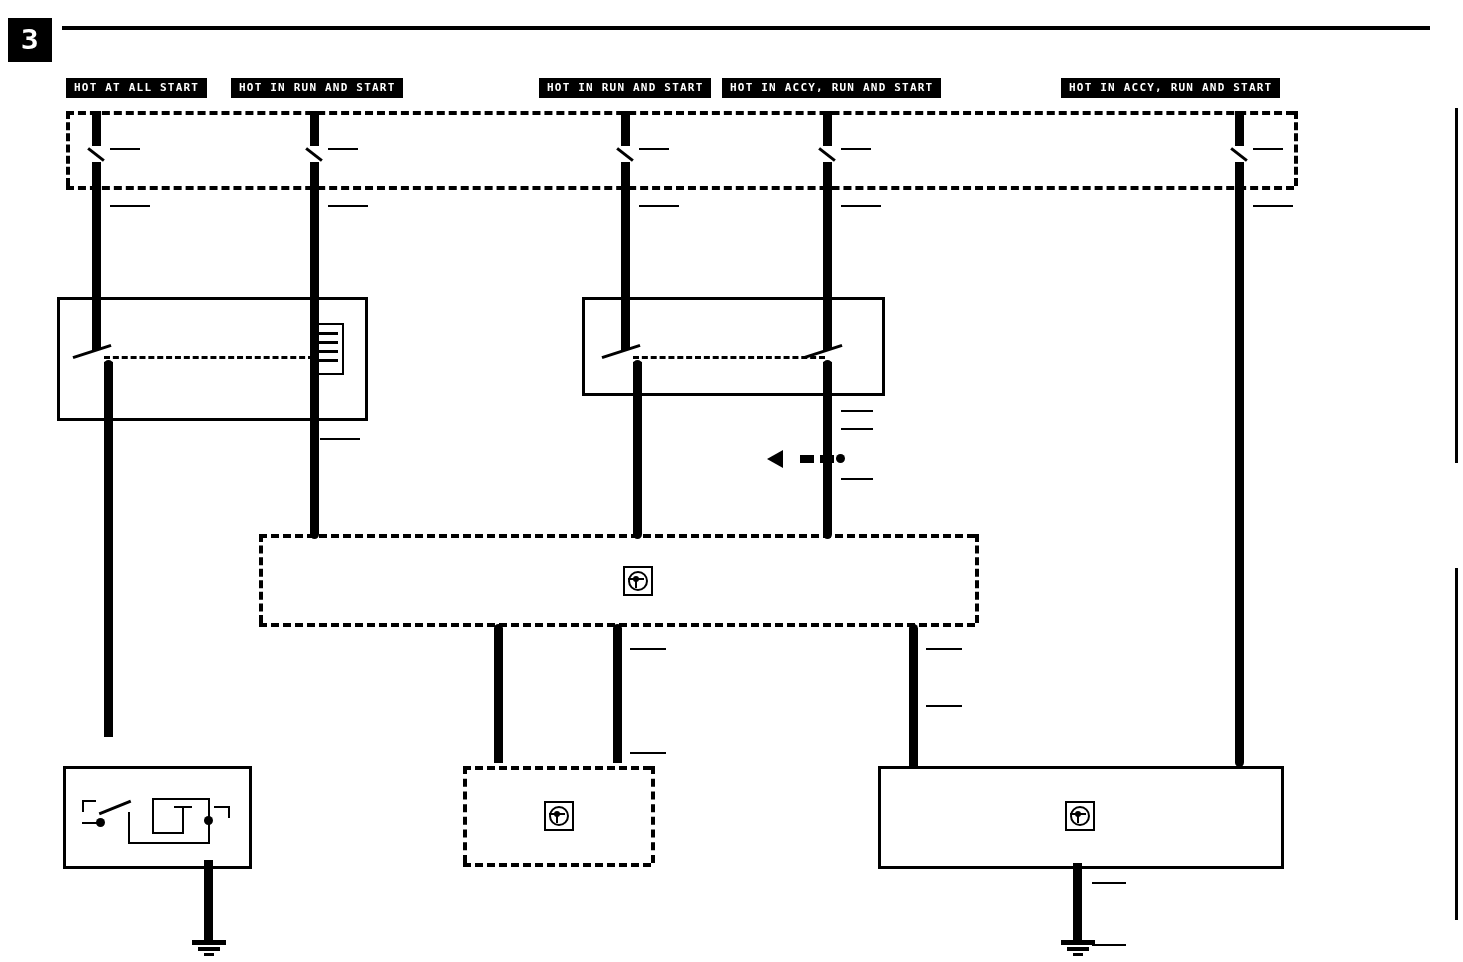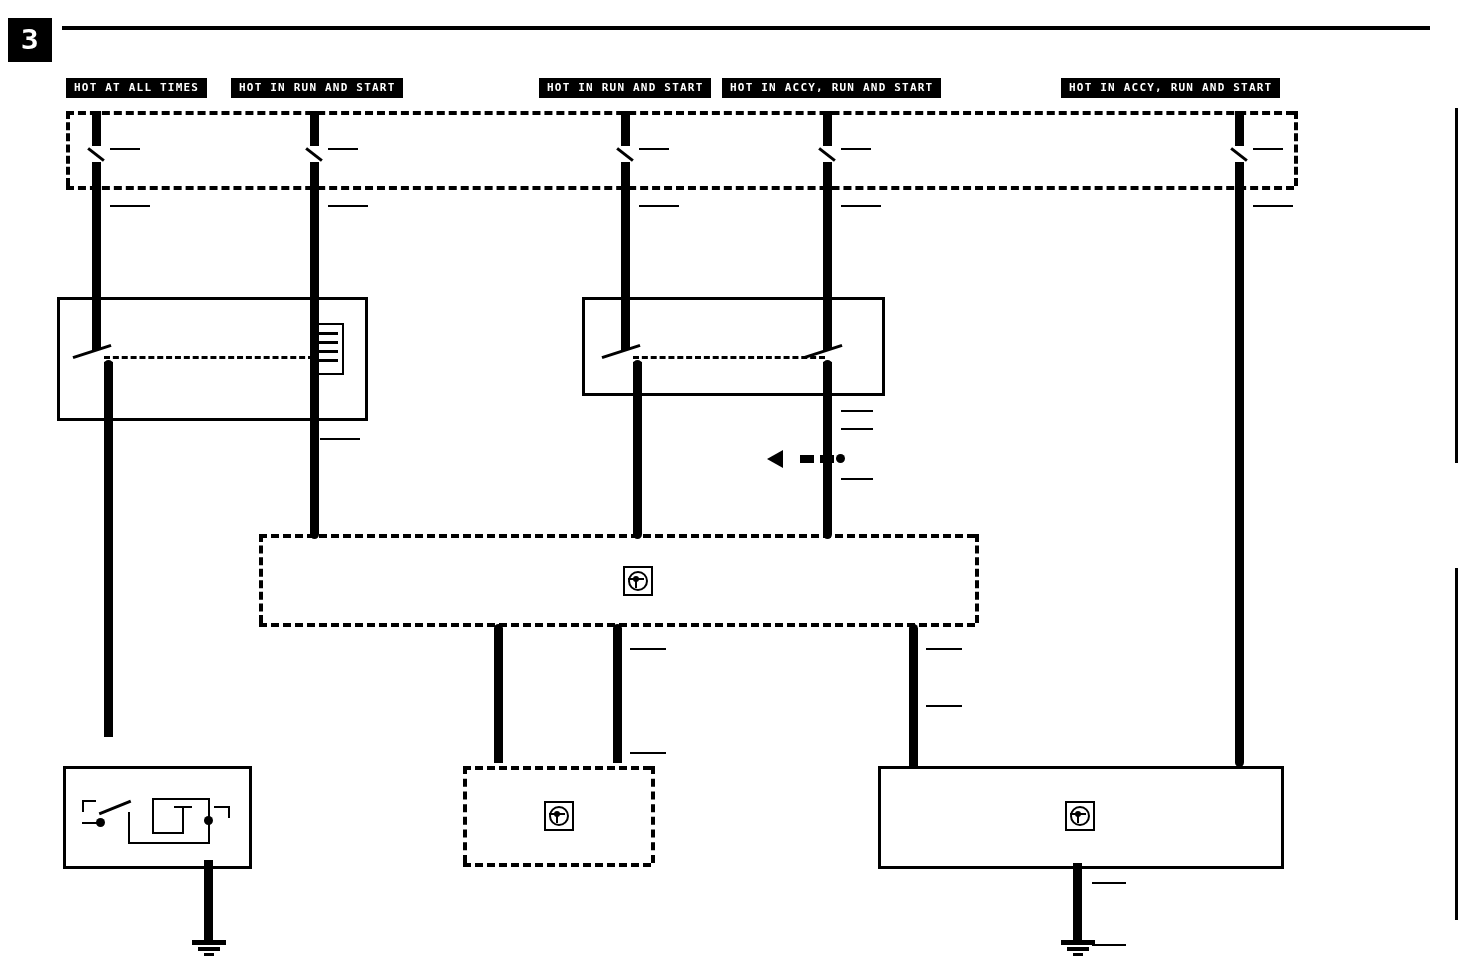--- a/index.html
+++ b/index.html
@@ -58,21 +58,21 @@
 <div class="stage">
 
   <div class="pagenum">
     <span>3</span>
   </div>
   <div class="toprule"></div>
 
   <div class="mrule" style="left:1455px;top:108px;height:355px;"></div>
   <div class="mrule" style="left:1455px;top:568px;height:352px;"></div>
 
-  <div class="lbl" style="left:66px;top:78px;">HOT AT ALL TIMES</div>
+  <div class="lbl" style="left:66px;top:78px;">HOT AT ALL START</div>
   <div class="lbl" style="left:231px;top:78px;">HOT IN RUN AND START</div>
   <div class="lbl" style="left:539px;top:78px;">HOT IN RUN AND START</div>
   <div class="lbl" style="left:722px;top:78px;">HOT IN ACCY, RUN  AND  START</div>
   <div class="lbl" style="left:1061px;top:78px;">HOT IN ACCY, RUN  AND  START</div>
 
   <div class="dash-h" style="left:66px;top:111px;width:1228px;"></div>
   <div class="dash-h" style="left:66px;top:186px;width:1228px;"></div>
   <div class="dash-v" style="left:66px;top:111px;height:75px;"></div>
   <div class="dash-v" style="left:1294px;top:111px;height:75px;"></div>
 

